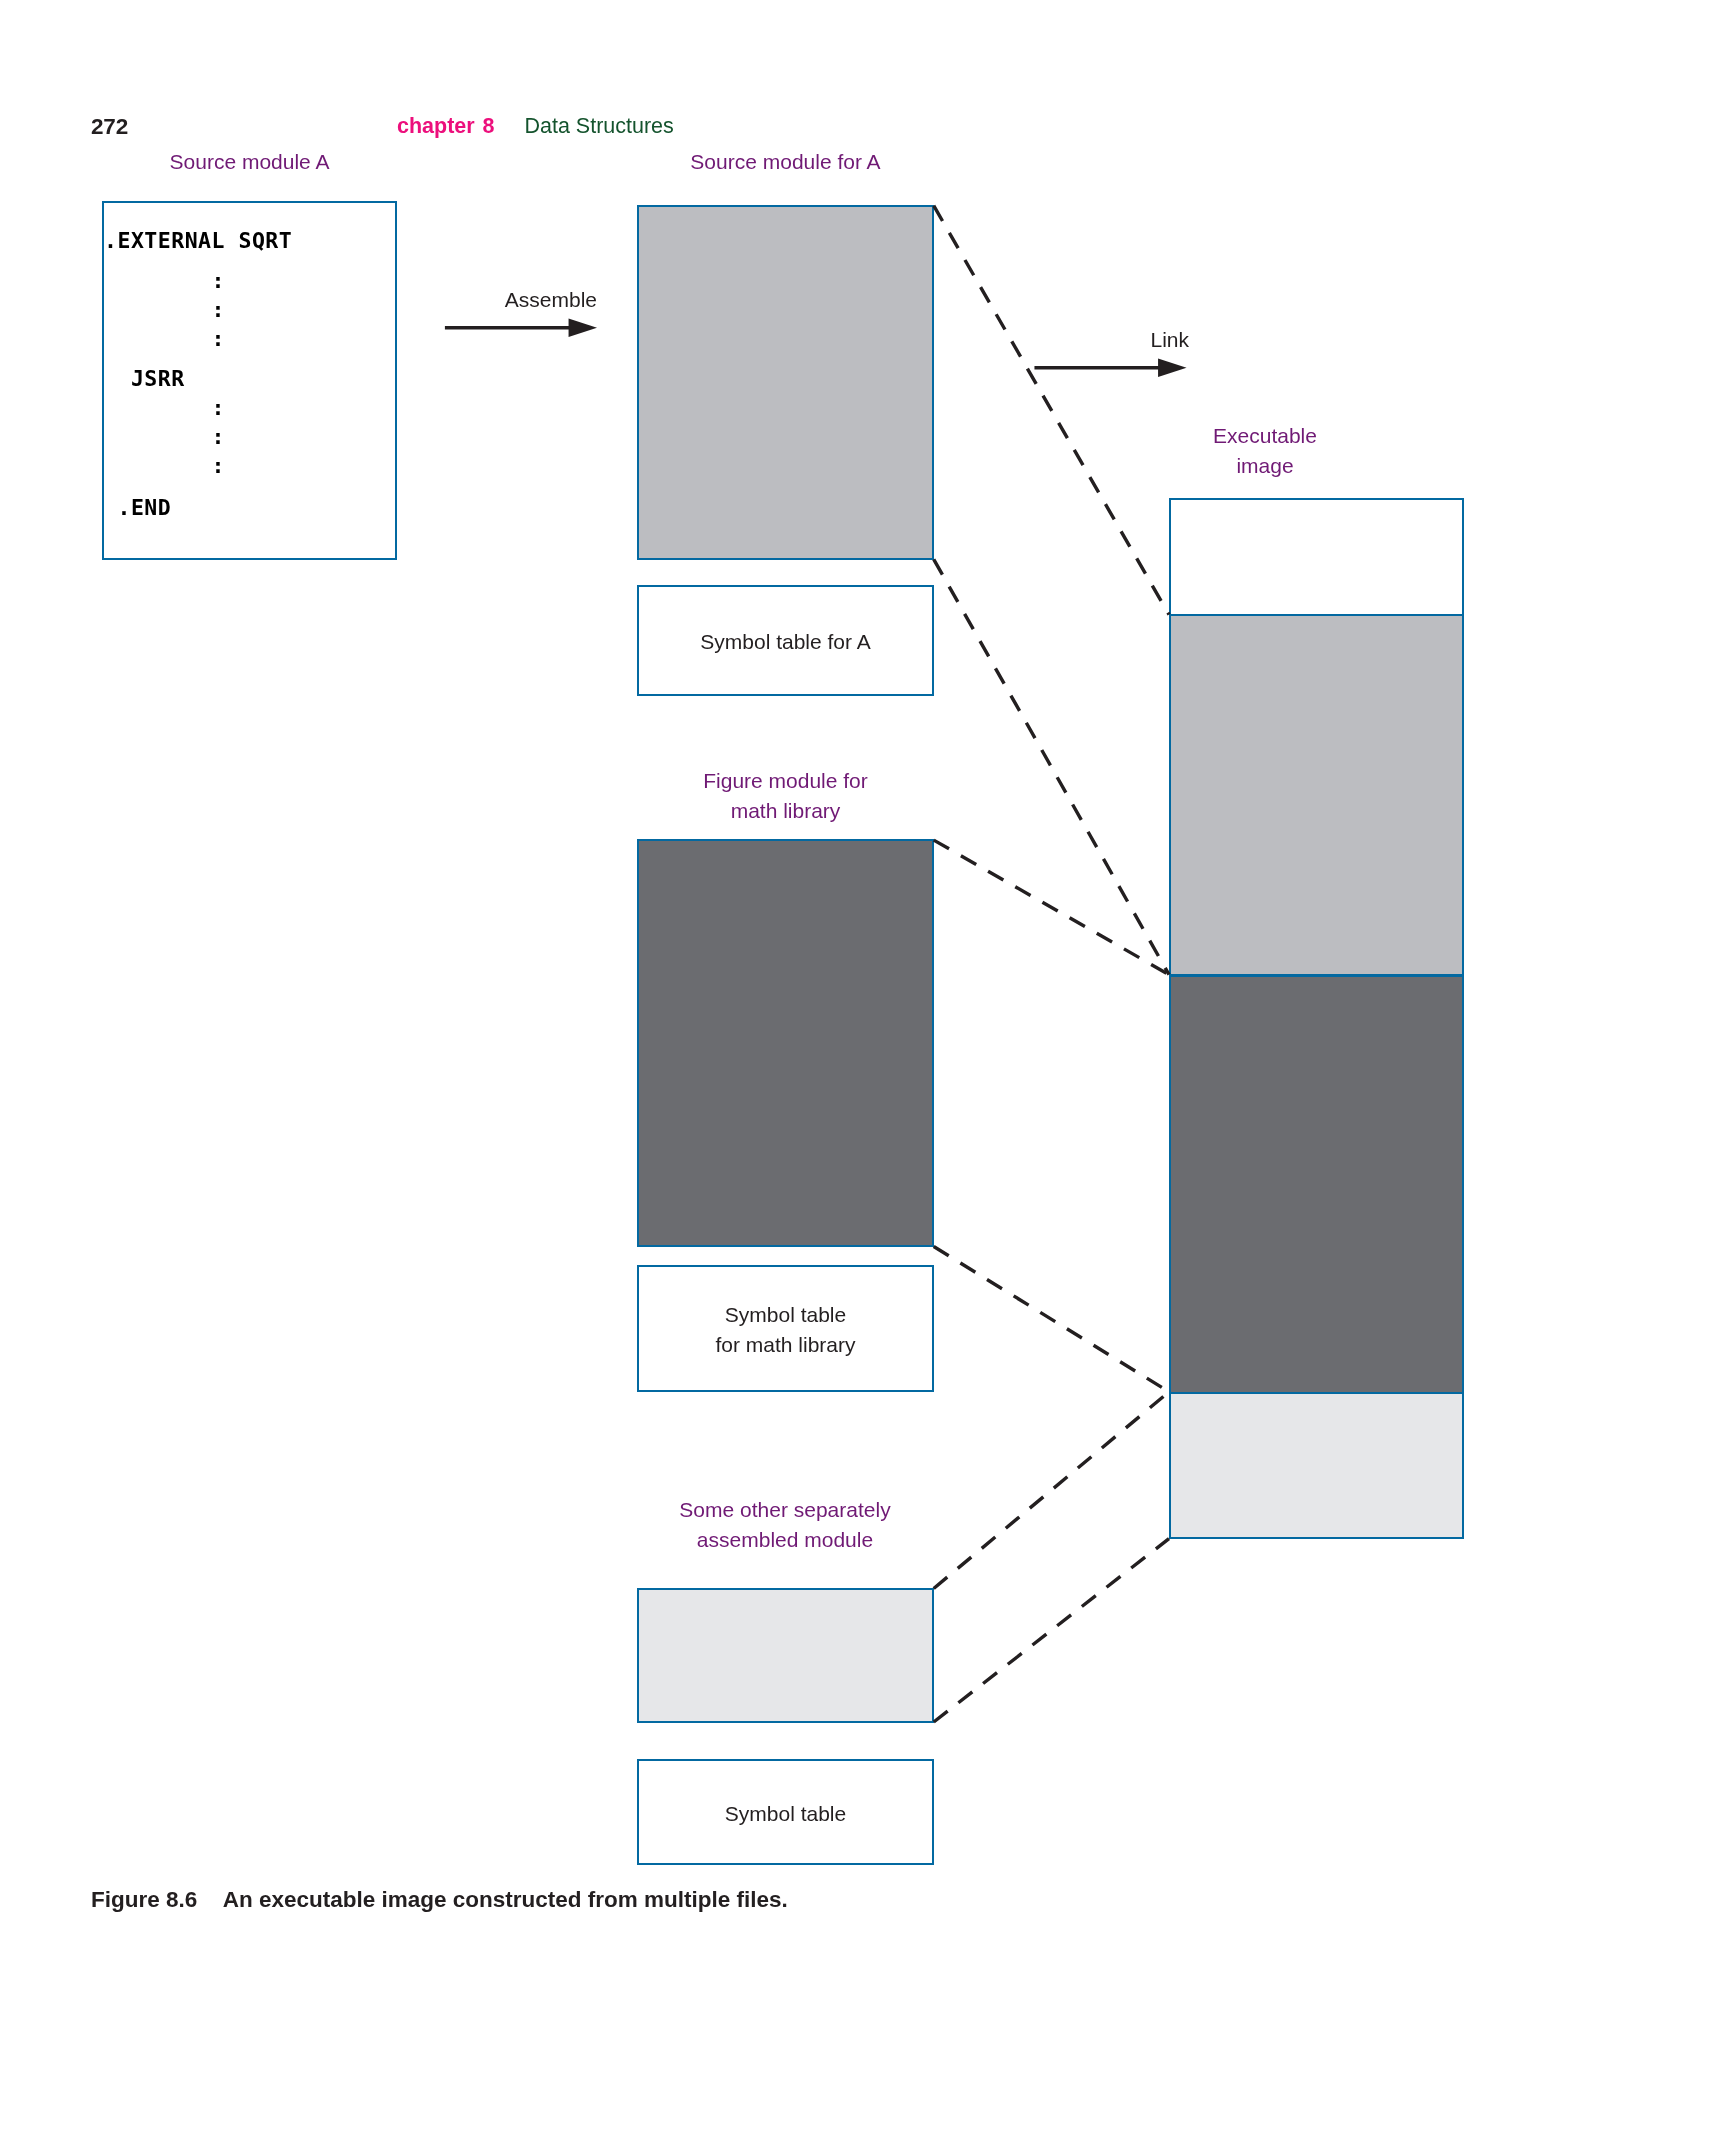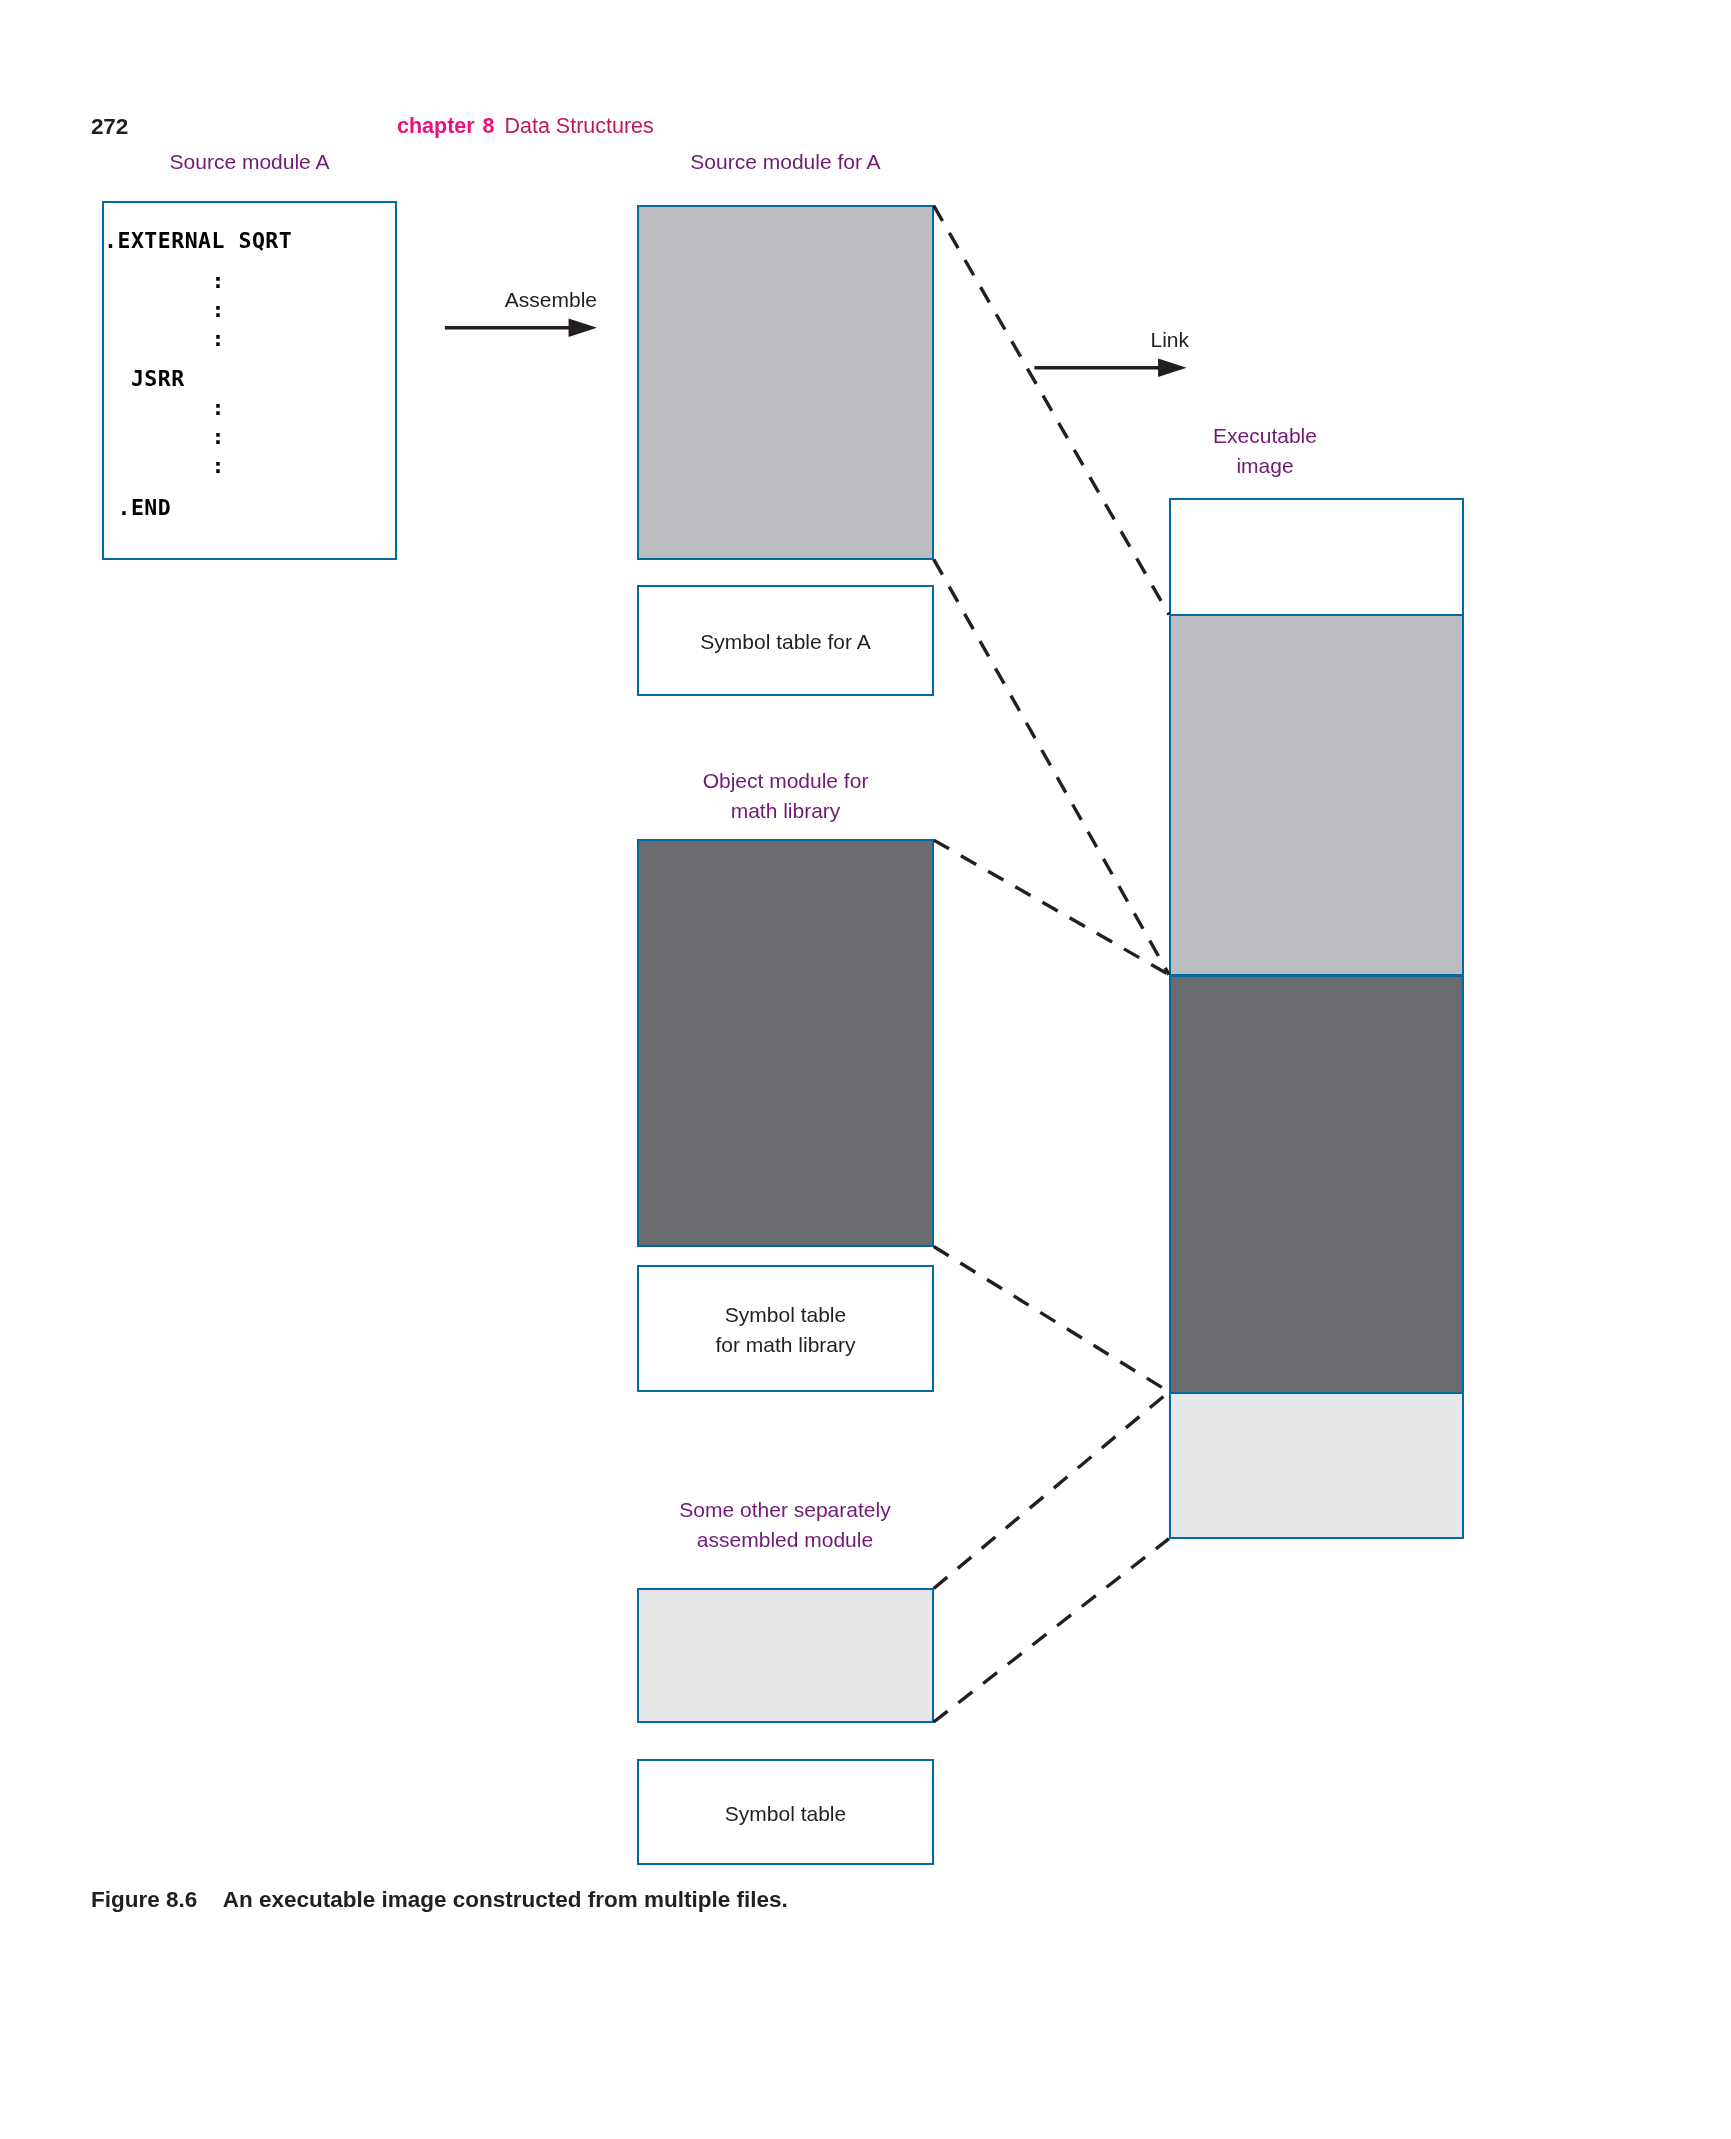--- a/index.html
+++ b/index.html
@@ -41,22 +41,22 @@
   #running-head .chap-word {
     font-weight: bold;
     color: #ec0f7c;
   }
   #running-head .chap-num {
     font-weight: bold;
     color: #ec0f7c;
     margin-left: 7.8px;
   }
   #running-head .chap-title {
-    color: #be185d;
-    margin-left: 10px;
+    color: #14532d;
+    margin-left: 30px;
   }
 
   
   .dg-label {
     position: absolute;
     text-align: center;
     font-size: 21px;
     line-height: 30px;
     color: #701a75;
   }
@@ -167,21 +167,21 @@
 
 <div class="dg-label" style="left:637px; top:147px; width:297px;">Source module for A</div>
 
 <div class="dg-box" style="left:637px; top:205px; width:297px; height:355px; background:#bcbdc1;"></div>
 
 <div class="dg-box" style="left:637px; top:585px; width:297px; height:111px;">
   <div class="dg-box-text" style="top:40px;">Symbol table for A</div>
 </div>
 
 <div class="dg-label" style="left:637px; top:766px; width:297px;">
-  <div>Object module for</div>
+  <div>Figure module for</div>
   <div>math library</div>
 </div>
 
 <div class="dg-box" style="left:637px; top:839px; width:297px; height:408px; background:#6b6c70;"></div>
 
 <div class="dg-box" style="left:637px; top:1265px; width:297px; height:127px;">
   <div class="dg-box-text" style="top:33px;">
     <div>Symbol table</div>
     <div>for math library</div>
   </div>

